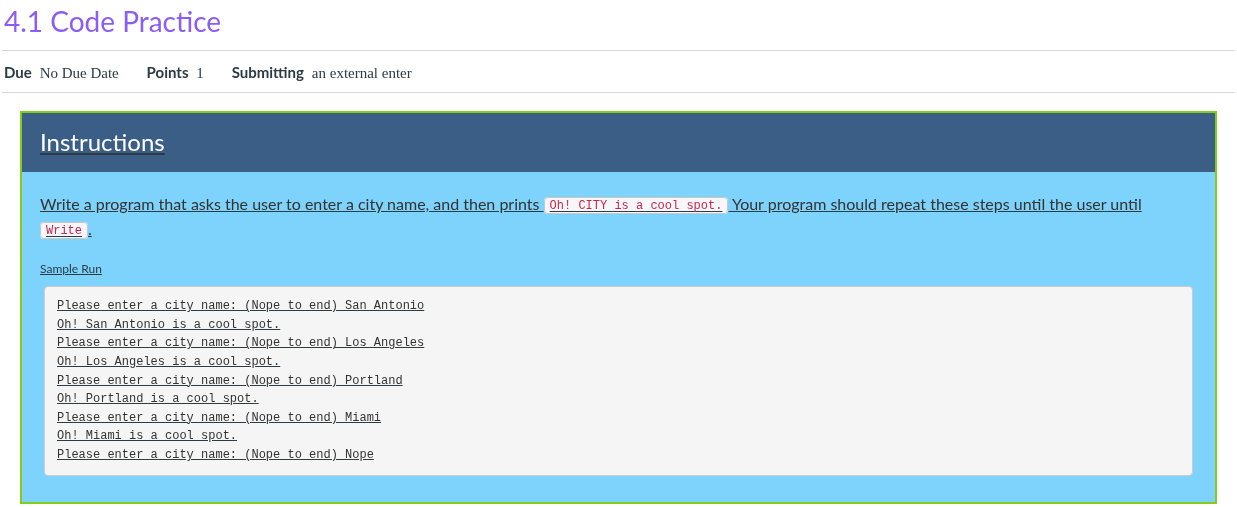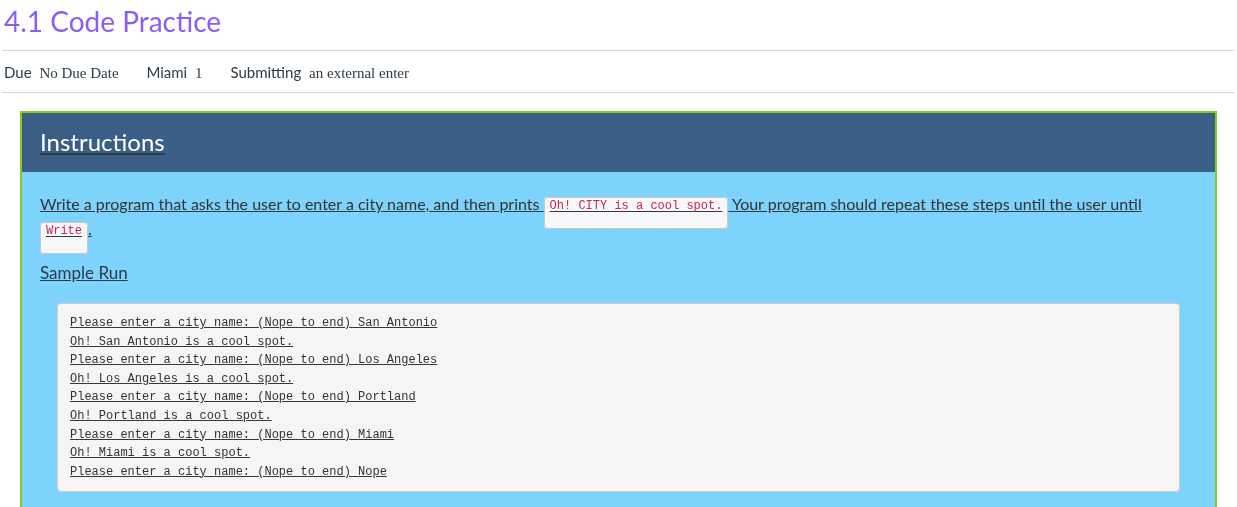--- a/index.html
+++ b/index.html
@@ -25,21 +25,21 @@
     border: none;
     border-top: 1px solid #d6d9db;
     margin: 0;
   }
   .meta-row {
     padding: 12px 2px 10px 2px;
     font-size: 15px;
     color: #2d3b45;
   }
   .meta-row .label {
-    font-weight: 400;
+    font-weight: 700;
     margin-right: 4px;
   }
   .meta-row .val {
     font-weight: 400;
     margin-right: 24px;
     font-family: Liberation Serif, serif;
   }
   .panel {
     margin: 18px 18px 0 18px;
     border: 2px solid #84cc16;
@@ -59,57 +59,57 @@
     font-size: 16px;
     line-height: 1.55;
   }
   .panel-body p { margin: 0 0 4px 0; }
   code.inline {
     font-family: Menlo, Consolas, "Courier New", monospace;
     font-size: 12px;
     background: #f7f7f9;
     border: 1px solid #c7c7c7;
     border-radius: 4px;
-    padding: 1px 5px 15px 5px;
+    padding: 1px 5px 0 5px;
     color: #c7254e;
     white-space: nowrap;
     vertical-align: 1px;
   }
   h3.subhead {
-    font-size: 17px;
+    font-size: 12px;
     font-weight: 400;
     margin: 18px 0 8px 0;
     color: #2d3b45;
   }
   pre.sample {
     background: #f5f5f5;
     border: 1px solid #cccccc;
     border-radius: 4px;
     padding: 10px 12px;
     font-family: Menlo, Consolas, "Courier New", monospace;
     font-size: 12px;
     line-height: 1.55;
     color: #333;
-    margin: 17px;
+    margin: 4px;
     white-space: pre;
     overflow-x: auto;
   }
 </style>
 </head>
 <body>
 <div class="page">
 
   <h1 class="title">4.1 Code Practice</h1>
   <hr class="rule">
 
   <div class="meta-row">
     <span class="label">Due</span>
     <span class="val">No Due Date</span>
 
-    <span class="label">Miami</span>
+    <span class="label">Points</span>
     <span class="val">1</span>
 
     <span class="label">Submitting</span>
     <span class="val">an external enter</span>
   </div>
 
   <hr class="rule">
 
   <div class="panel">
     <div class="panel-header">Instructions</div>

